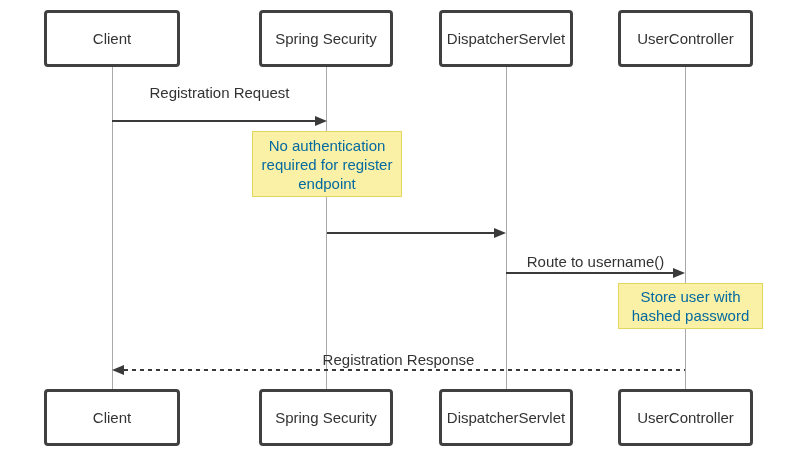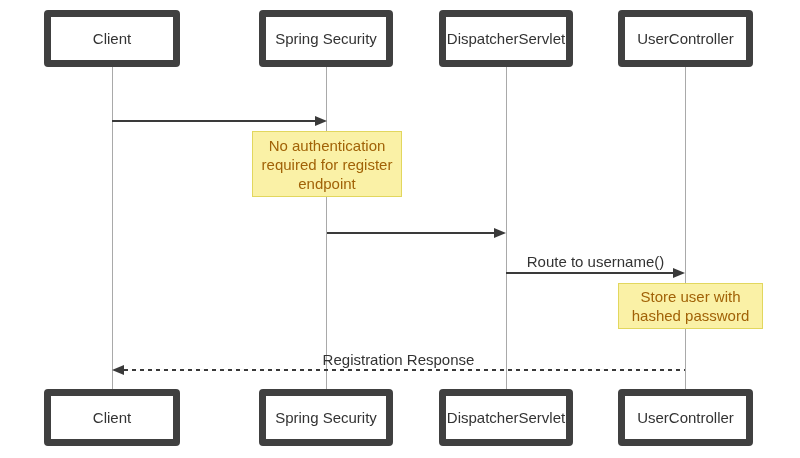--- a/index.html
+++ b/index.html
@@ -21,21 +21,21 @@
     top: 67px;
     height: 322px;
     width: 1.5px;
     background: #a9a9a9;
     z-index: 1;
   }
   .pbox {
     position: absolute;
     height: 57px;
     background: #ffffff;
-    border: 7px solid #404040;
+    border: 3px solid #404040;
     border-radius: 4px;
     box-sizing: border-box;
     display: flex;
     align-items: center;
     justify-content: center;
     font-size: 15px;
     color: #333333;
     z-index: 4;
   }
   .msg-label {
@@ -77,21 +77,21 @@
     position: absolute;
     background: #faf1a6;
     border: 1px solid #e2d75e;
     box-sizing: border-box;
     display: flex;
     align-items: center;
     justify-content: center;
     text-align: center;
     font-size: 15px;
     line-height: 19px;
-    color: #a16207;
+    color: #0369a1;
     white-space: pre-line;
     padding: 3px 5px;
     z-index: 3;
   }
 </style>
 </head>
 <body>
 
 <div class="canvas">
 
@@ -107,20 +107,21 @@
     <span>Spring Security</span>
   </div>
   <div class="pbox" style="left:439px; top:10px; width:134px">
     <span>DispatcherServlet</span>
   </div>
   <div class="pbox" style="left:618px; top:10px; width:135px">
     <span>UserController</span>
   </div>
 
   <div class="msg-label" style="left:112px; top:84px; width:215px">
+    <div>Registration Request</div>
   </div>
   <div class="msg-line" style="left:112px; top:120px; width:203px"></div>
   <div class="arrowhead-right" style="left:315px; top:116px"></div>
 
   <div class="note" style="left:252px; top:131px; width:150px; height:66px">
     <span>No authentication
 required for register
 endpoint</span>
   </div>
 

